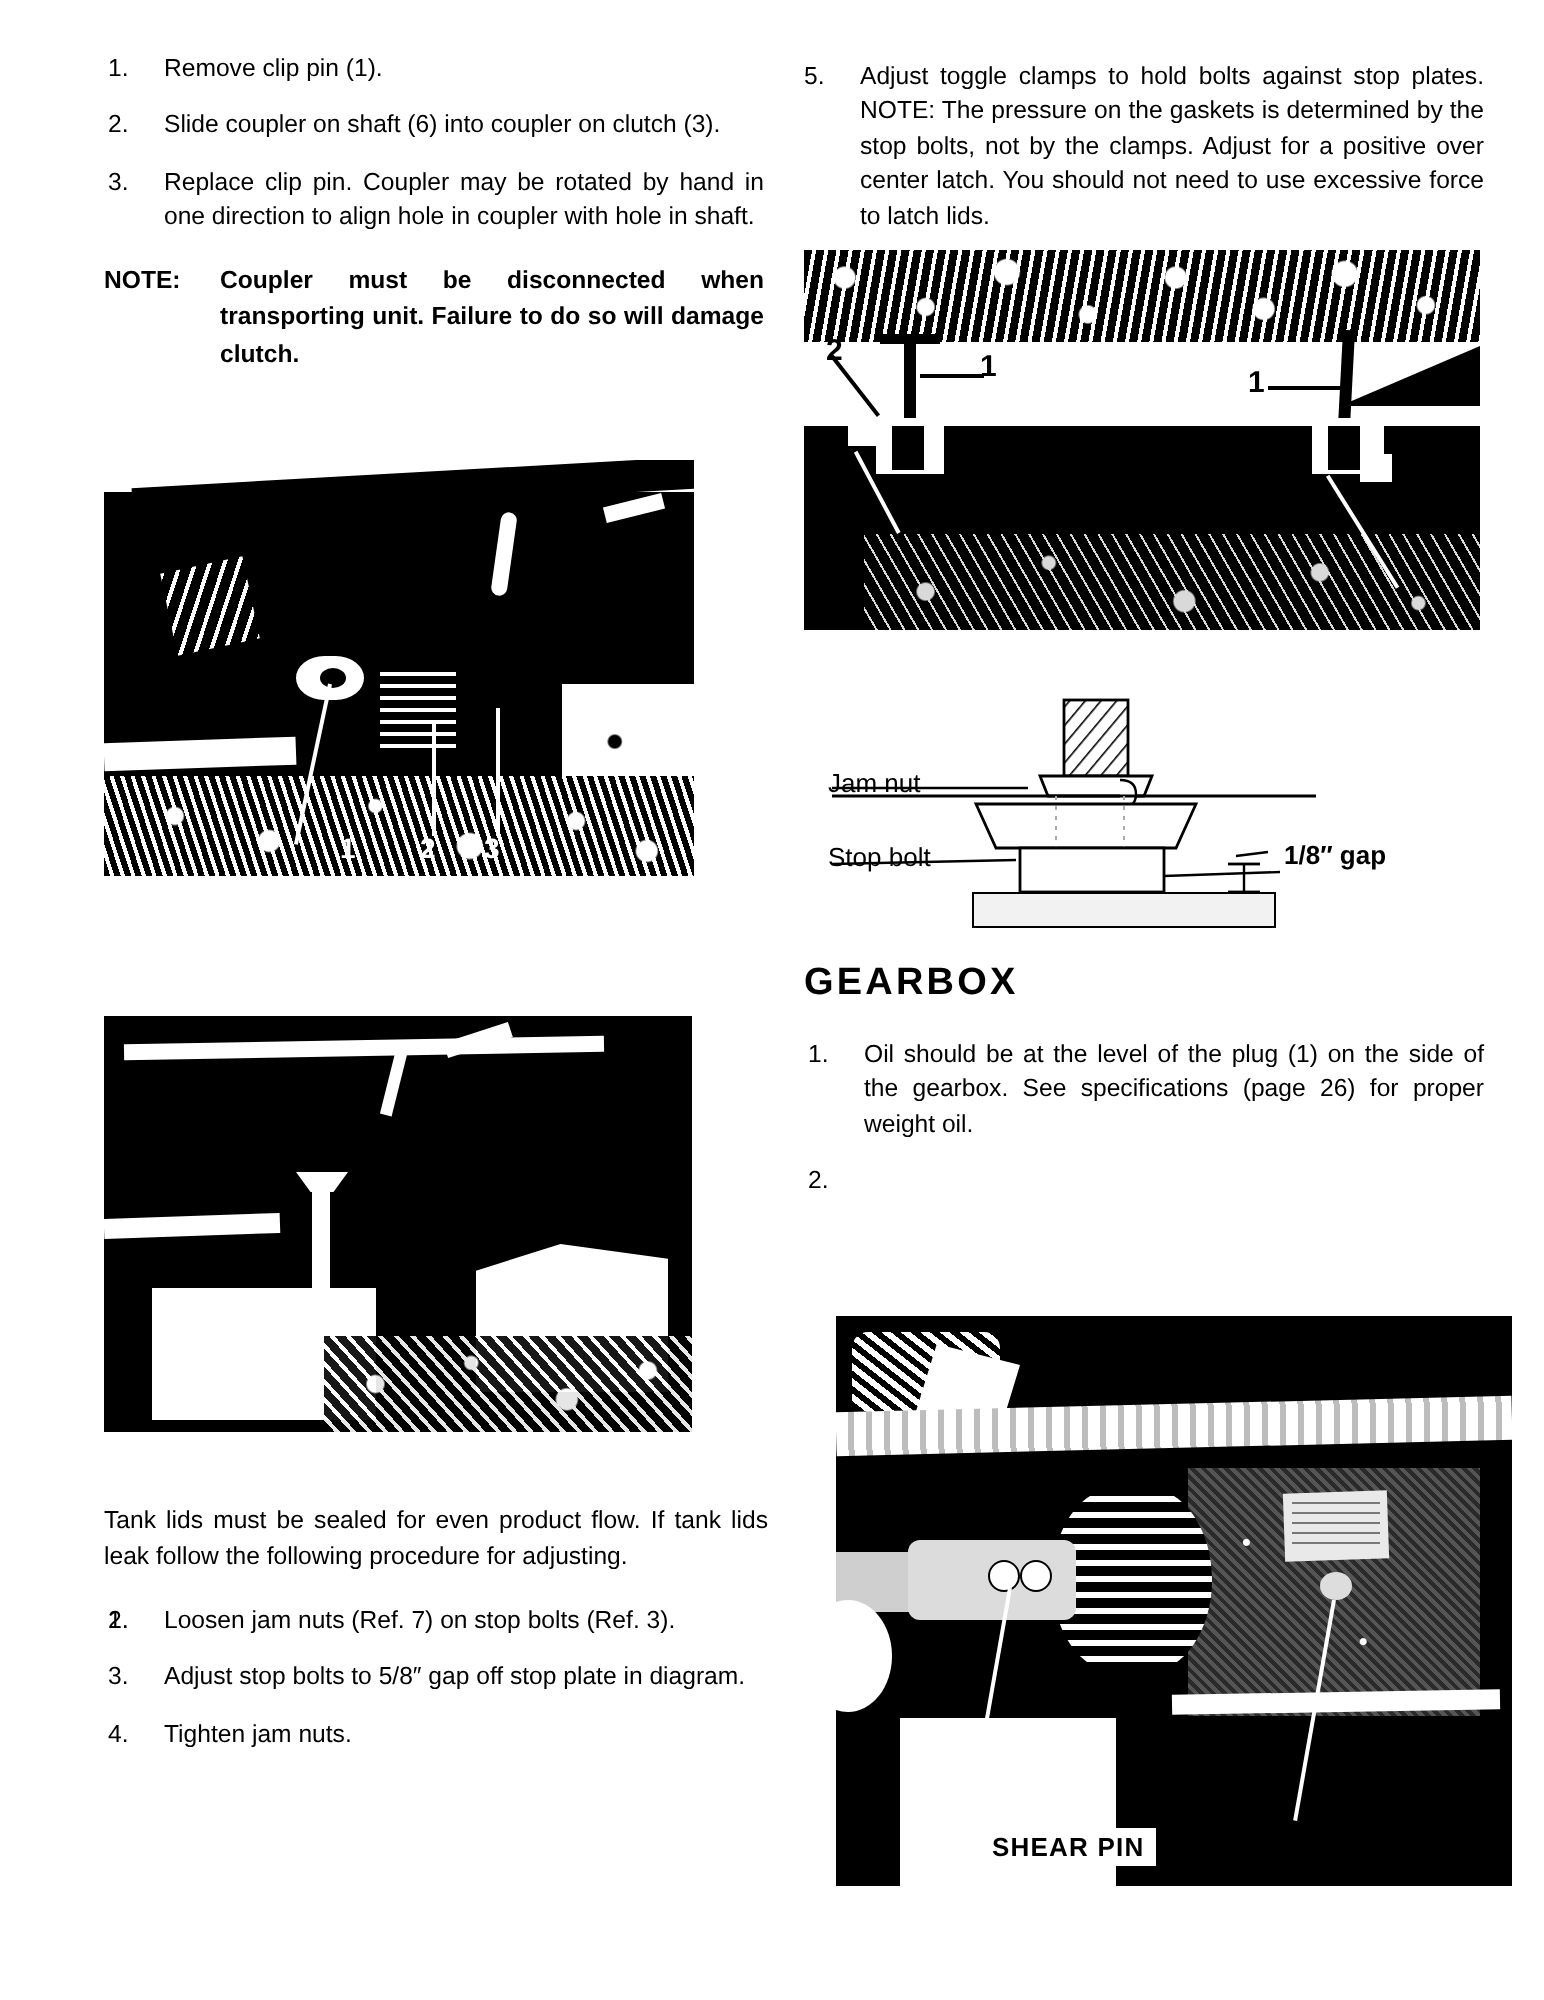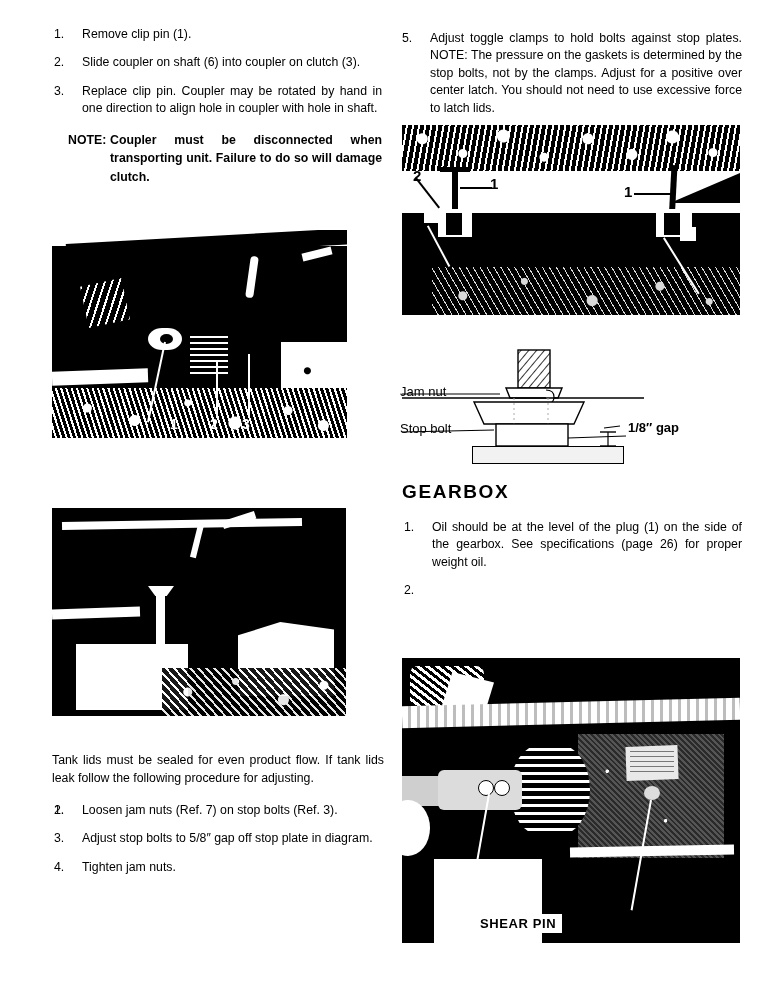--- a/index.html
+++ b/index.html
@@ -69,21 +69,21 @@
     position: relative;
     padding-left: 58px;
     font-size: 12.3px;
     font-weight: bold;
     line-height: 1.5;
     text-align: justify;
     margin-top: 13px;
   }
   .step-note .note-label {
     position: absolute;
-    left: 16px;
+    left: 0;
     top: 0;
     font-weight: bold;
   }
   .para {
     font-size: 12.3px;
     line-height: 1.45;
     text-align: justify;
     margin: 0 0 14px 0;
   }
 
@@ -328,21 +328,21 @@
       radial-gradient(circle at 14% 50%, #fff 0 4px, transparent 5px),
       radial-gradient(circle at 40% 28%, #fff 0 3px, transparent 4px),
       radial-gradient(circle at 66% 66%, #fff 0 5px, transparent 6px),
       radial-gradient(circle at 88% 36%, #fff 0 4px, transparent 5px),
       repeating-linear-gradient(48deg, #000 0 4px, #fff 4px 6px);
     opacity: .9;
   }
 
   
   #photo-gearbox {
-    left: 402px;
+    left: 418px;
     top: 658px;
     width: 338px;
     height: 285px;
     background: #000;
   }
   #photo-gearbox .topbar {
     position: absolute; left: 0; top: 44px; width: 100%; height: 22px;
     background: repeating-linear-gradient(90deg, #fff 0 6px, #bdbdbd 6px 9px);
     transform: rotate(-1.4deg);
   }
@@ -419,21 +419,21 @@
     font-size: 13px;
     font-weight: bold;
     letter-spacing: .6px;
     padding: 2px 6px;
     z-index: 6;
   }
 
   
   #diagram-jamnut {
     position: absolute;
-    left: 388px;
+    left: 402px;
     top: 340px;
     width: 338px;
     height: 112px;
     text-decoration: underline;
   }
   #diagram-jamnut .dlabel {
     position: absolute;
     font-size: 13px;
     white-space: nowrap;
   }

